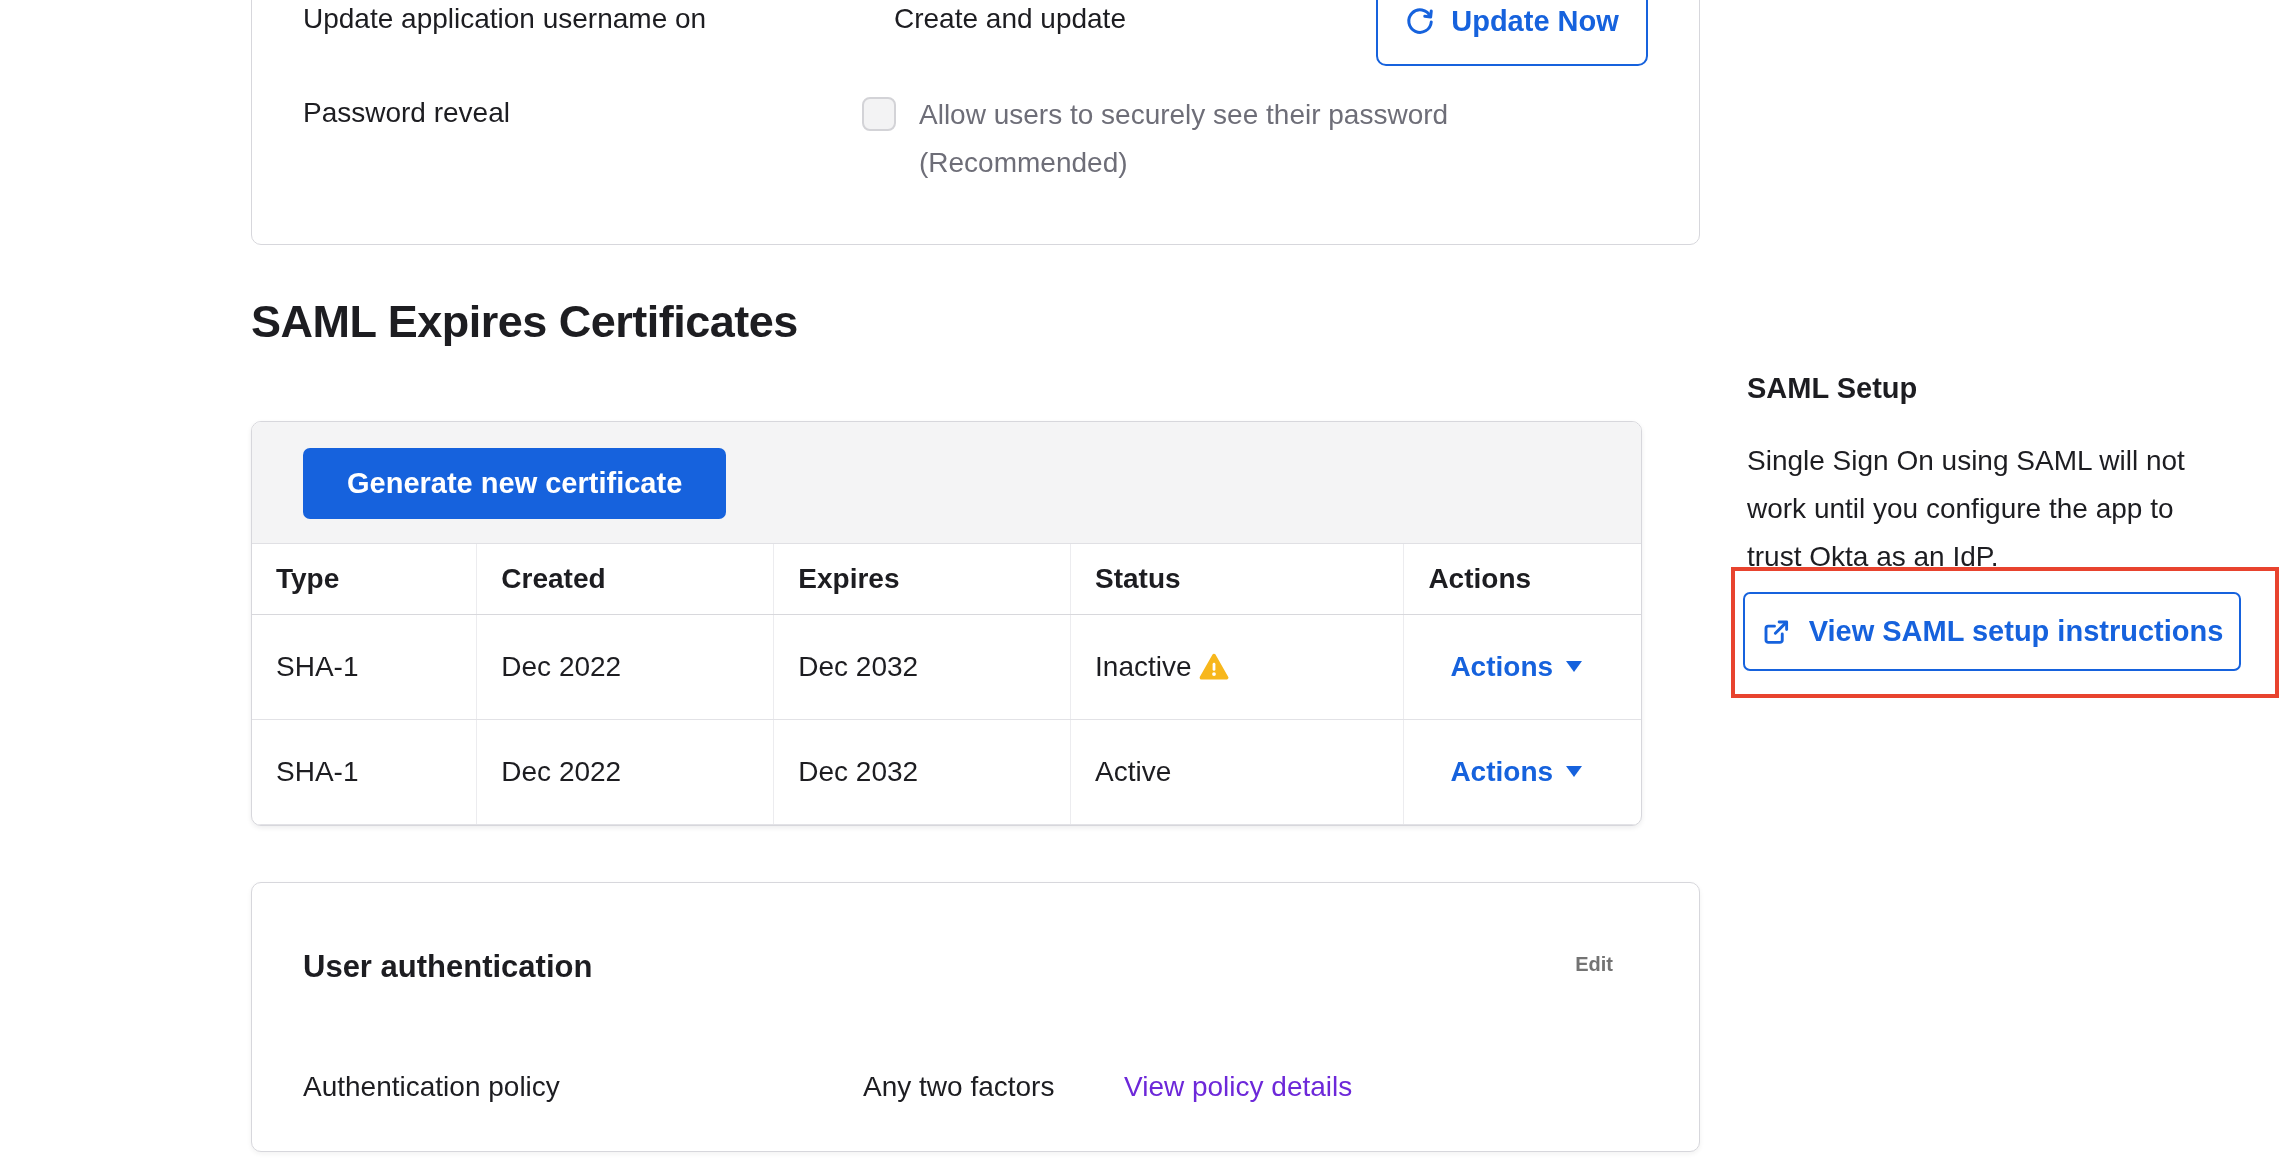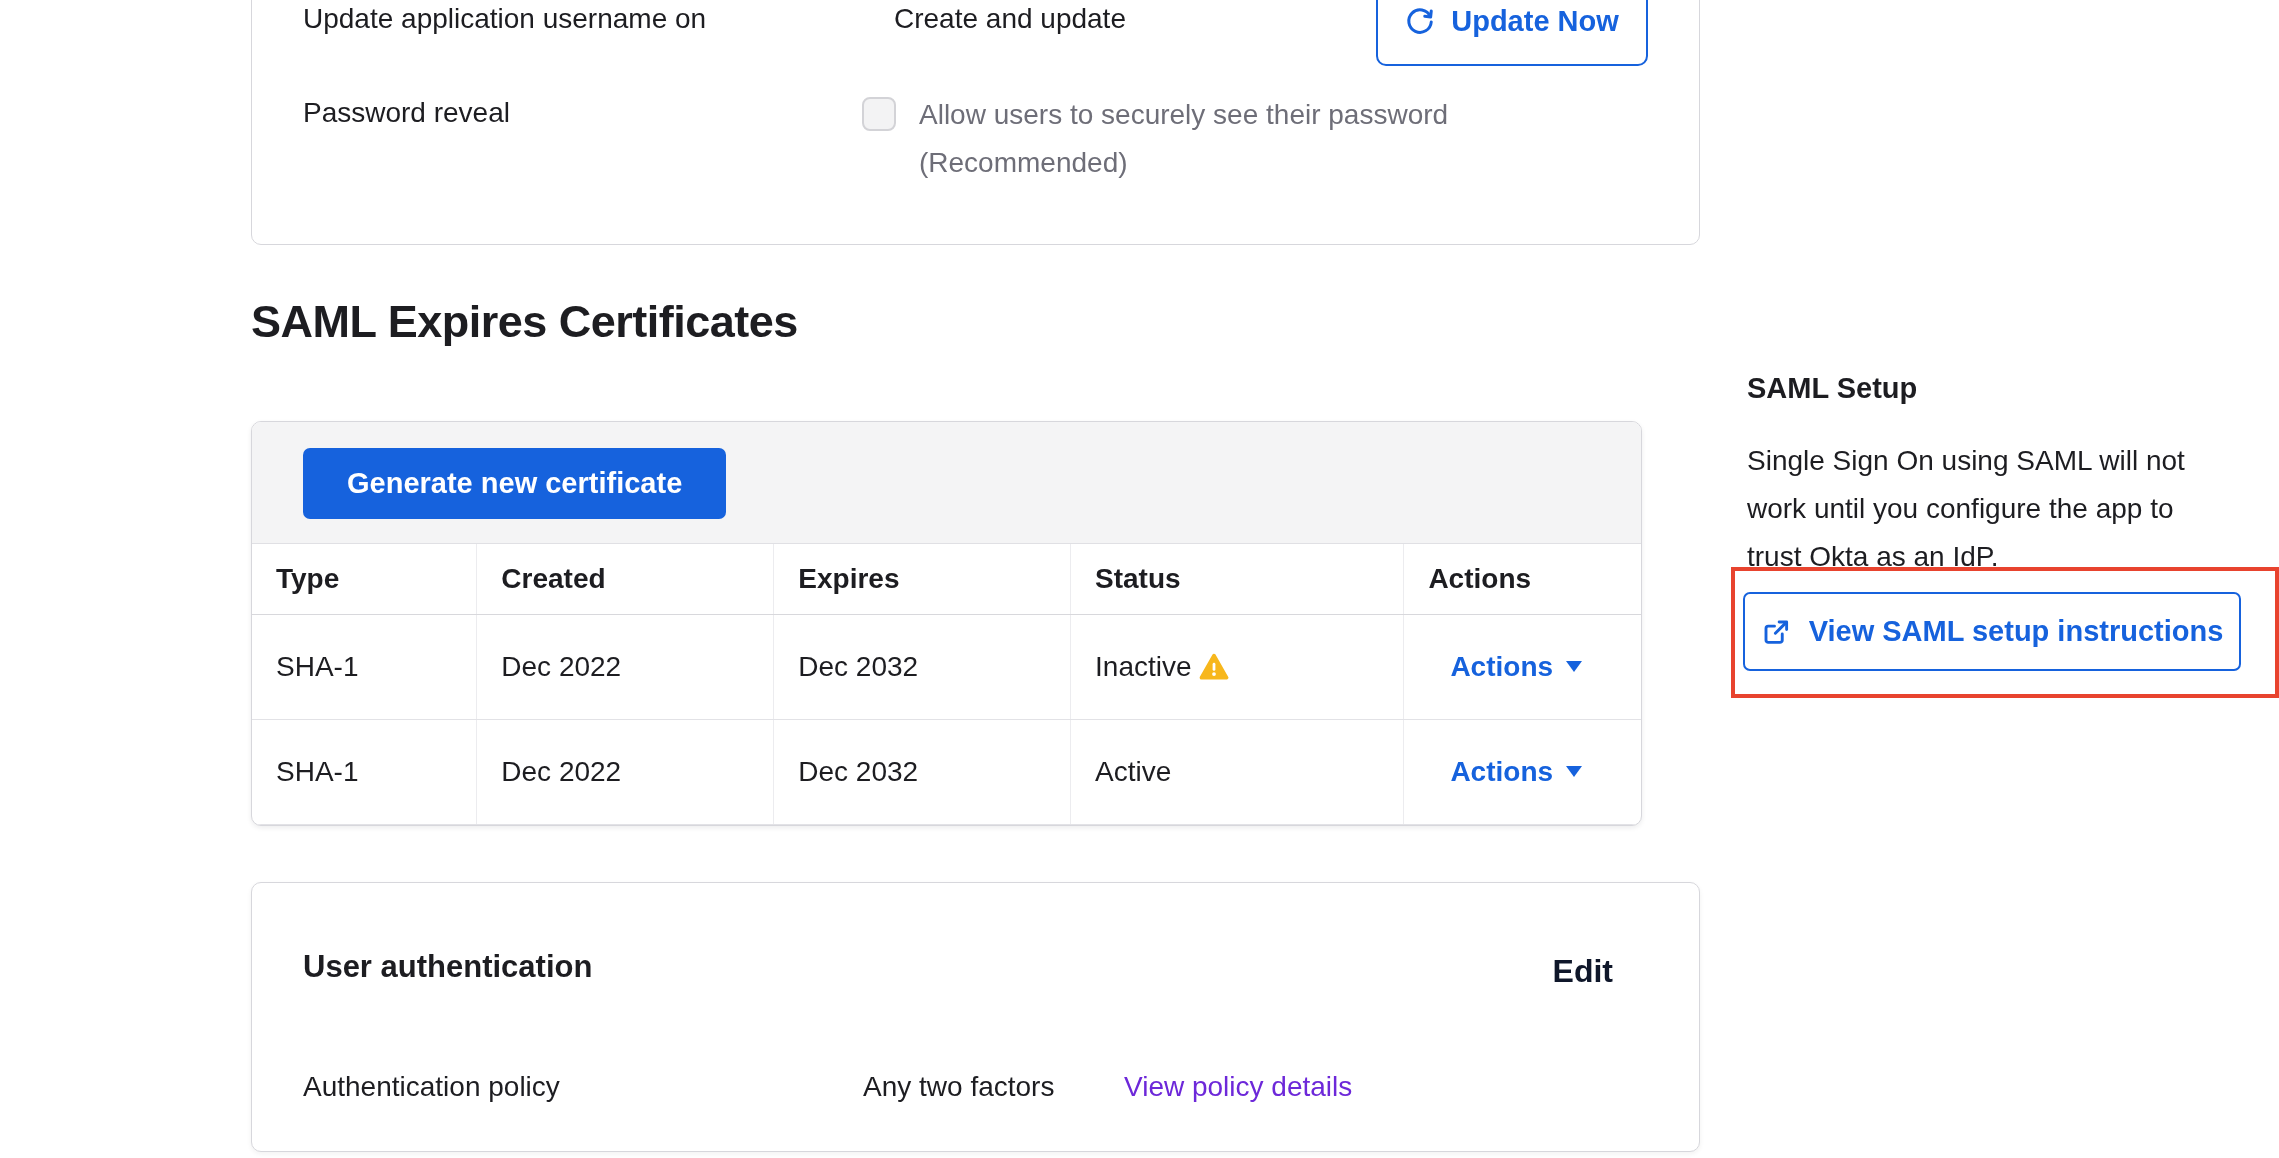--- a/index.html
+++ b/index.html
@@ -74,21 +74,21 @@
     color:#1662dd; font-weight:bold; cursor:pointer; padding-left:22px; }
   .caret-down { width:0; height:0; border-left:8px solid transparent;
     border-right:8px solid transparent; border-top:11px solid #1662dd; }
 
   
   #user-auth-card { left:251px; top:882px; width:1449px; height:270px;
     box-shadow:0 2px 5px rgba(29,29,33,.06); }
   #user-auth-title { position:absolute; left:51px; top:66px;
     font-size:31px; font-weight:bold; }
   #edit-link { position:absolute; right:86px; top:70px;
-    color:#0f172a; font-weight:bold; font-size:32px; cursor:pointer; }
+    color:#737373; font-weight:bold; font-size:20px; cursor:pointer; }
   #auth-policy-label { position:absolute; left:51px; top:188px; }
   #auth-policy-value { position:absolute; left:611px; top:188px; }
   #view-policy-link { position:absolute; left:872px; top:188px;
     color:#6d28d9; cursor:pointer; }
 
   
   #saml-setup-panel { position:absolute; left:1747px; top:372px; width:500px; }
   #saml-setup-title { font-size:29px; font-weight:bold; }
   #saml-setup-desc { margin-top:32px; font-size:28px; line-height:48px; }
   #highlight-box {

